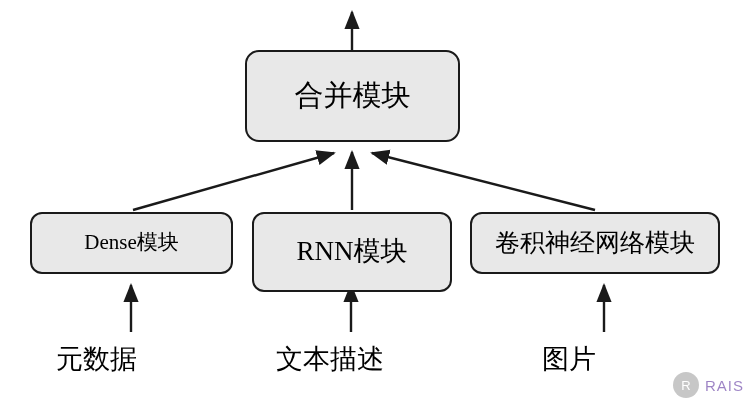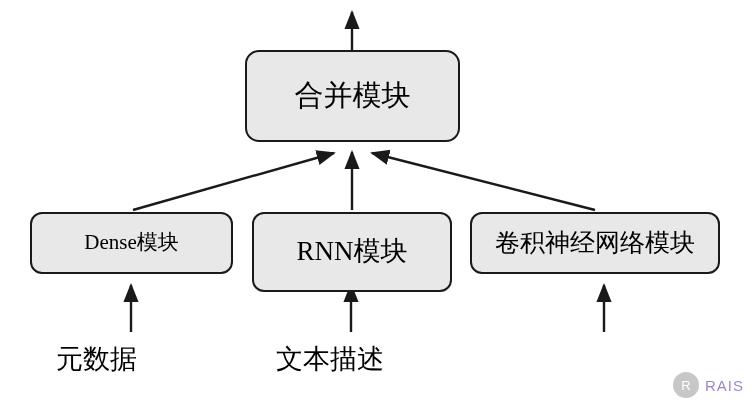--- a/index.html
+++ b/index.html
@@ -142,19 +142,20 @@
   <div class="node node-rnn">
     <span>RNN模块</span>
   </div>
 
   <div class="node node-cnn">
     <span>卷积神经网络模块</span>
   </div>
 
   <div class="leaf-label leaf-meta">元数据</div>
   <div class="leaf-label leaf-text">文本描述</div>
+  <div class="leaf-label leaf-img">图片</div>
 
   <div class="watermark">
     <div class="wm-circle">R</div>
     <div class="wm-text">RAIS</div>
   </div>
 
 </div>
 
 </body></html>

